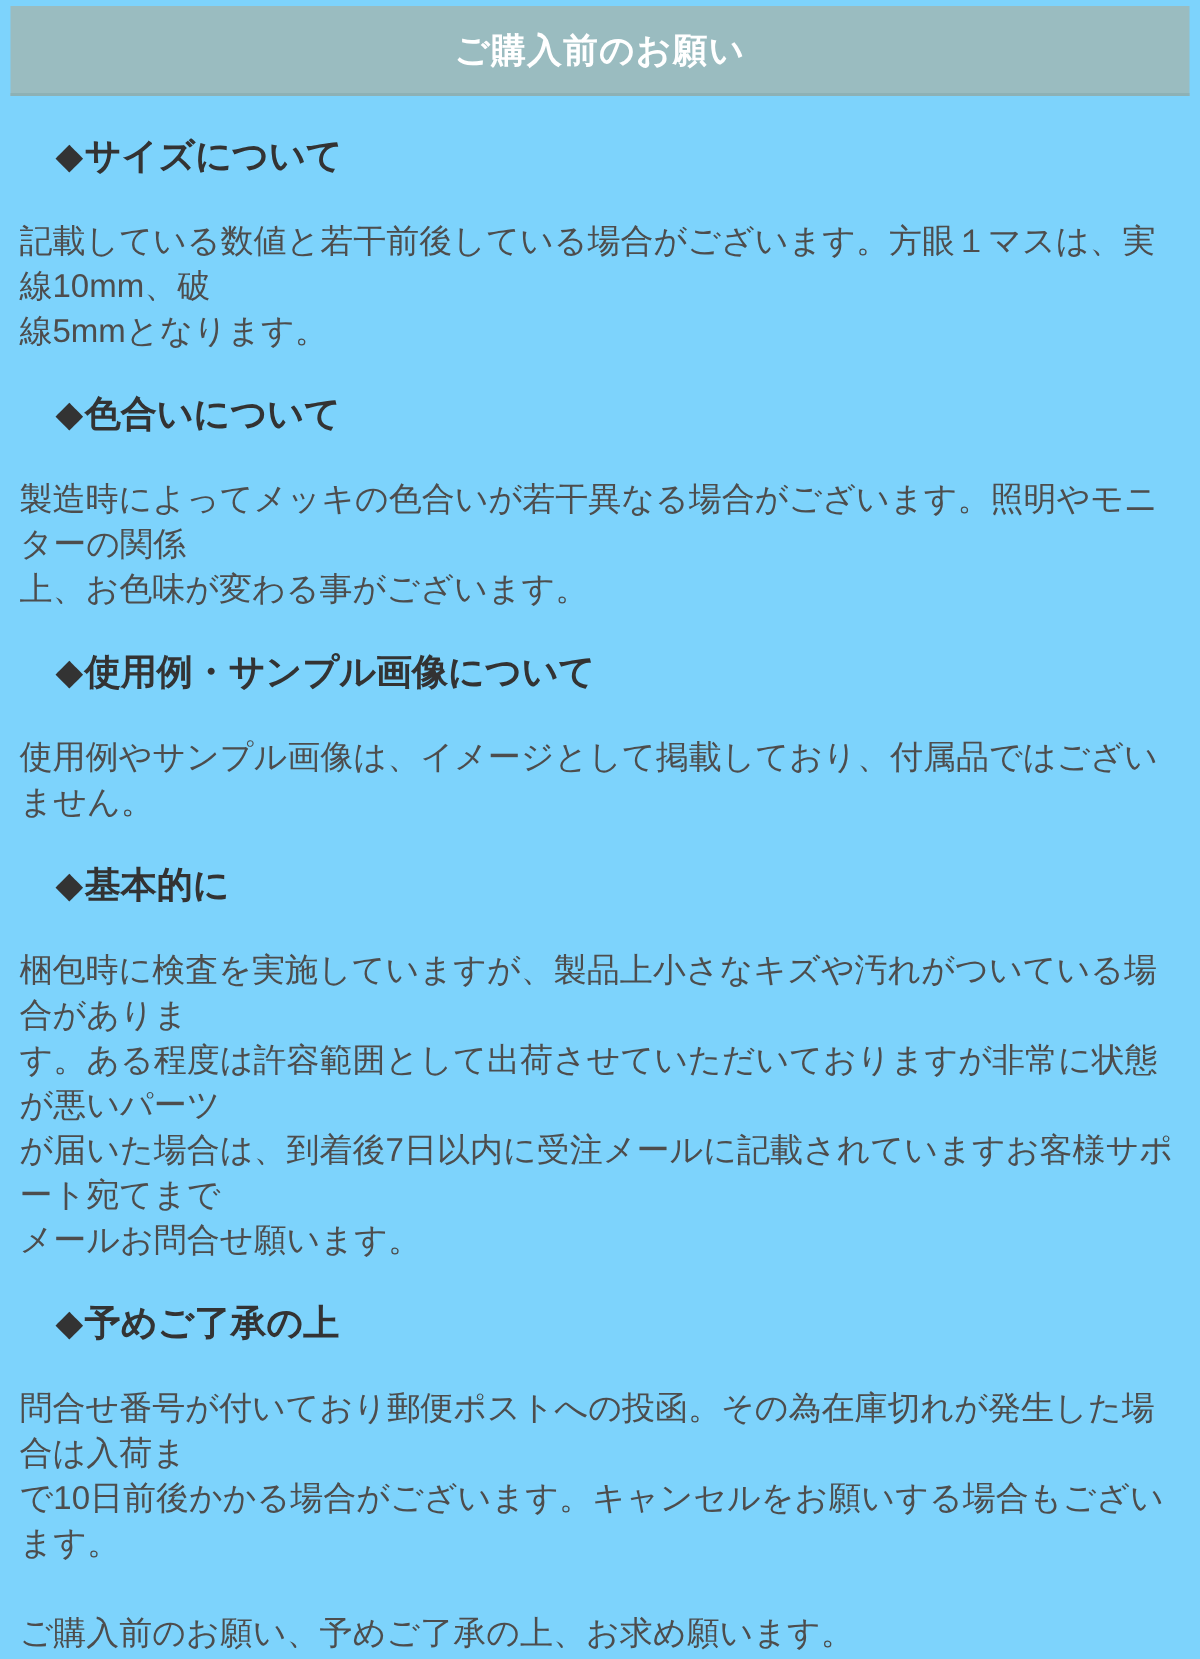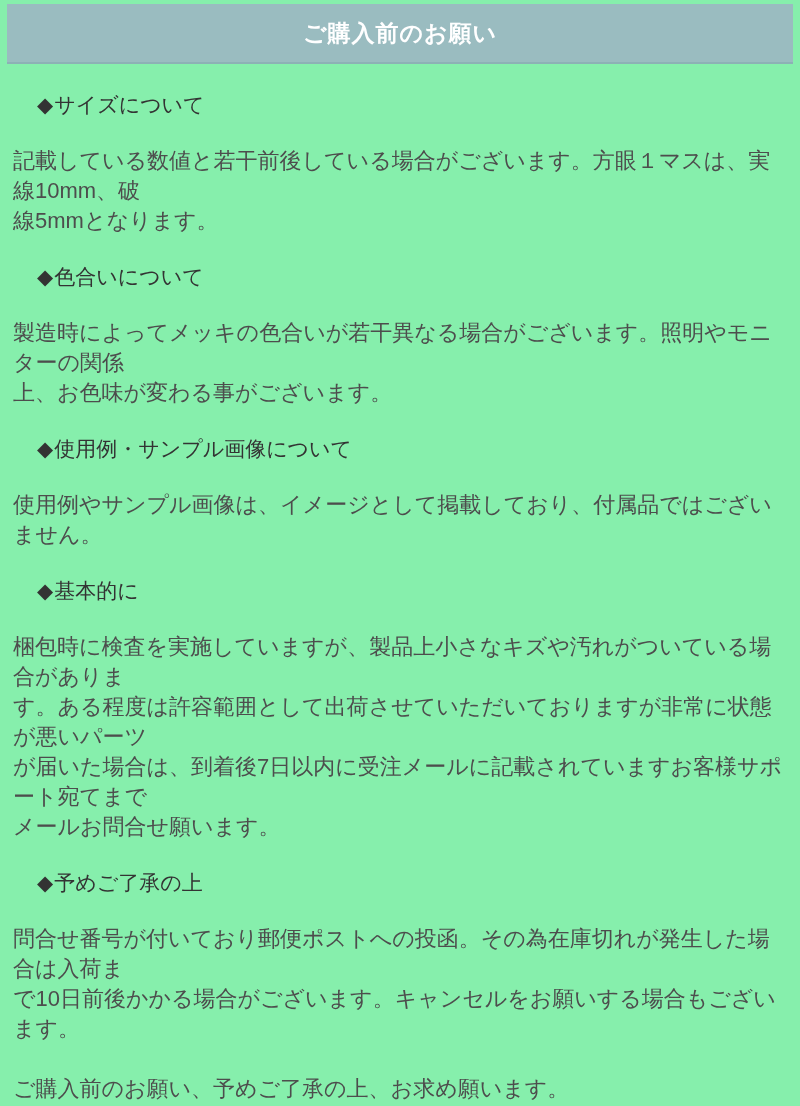--- a/index.html
+++ b/index.html
@@ -6,21 +6,21 @@
     margin: 0;
     padding: 0;
     background: #ffffff;
     font-family: "Liberation Sans", "DejaVu Sans", sans-serif;
   }
   .page {
     box-sizing: border-box;
     width: 800px;
     height: 1106px;
     padding: 4px 7px 10px;
-    background: #86efac;
+    background: #7dd3fc;
     overflow: hidden;
   }
   .banner {
     height: 58px;
     display: flex;
     align-items: center;
     justify-content: center;
     background: var(--banner-bg, #9abcc0);
     border-bottom: 2px solid var(--banner-edge, #8db1b5);
   }
@@ -30,23 +30,23 @@
     font-weight: bold;
     color: var(--banner-text, #ffffff);
     letter-spacing: 1px;
   }
   .content {
     padding: 0 6px;
   }
   .sec-heading {
     margin: 30px 0 0;
     padding-left: 24px;
-    font-size: 21px;
+    font-size: 24px;
     line-height: 22px;
-    font-weight: normal;
+    font-weight: bold;
     color: var(--heading-text, #333333);
   }
   .sec-heading .bullet {
     margin-right: 1px;
   }
   .sec-body {
     margin: 30px 0 0;
     font-size: 22px;
     line-height: 30px;
     color: var(--body-text, #4d4d4d);

